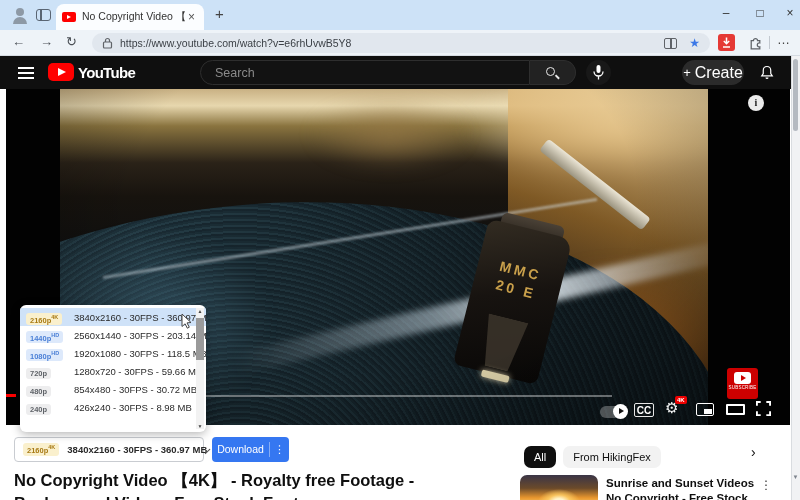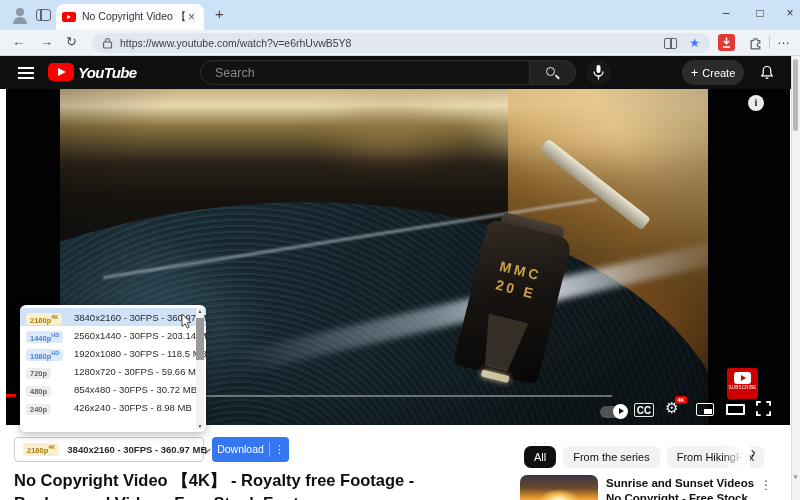--- a/index.html
+++ b/index.html
@@ -31,32 +31,32 @@
   .star-ic { color:#3b78e7; font-size:12px; flex:0 0 auto; }
   .ext-red { position:absolute; left:718px; top:4px; width:17px; height:17px; background:#e53935; border-radius:3px; }
   .ext-hub { position:absolute; left:748px; top:5px; }
   .bar-div { position:absolute; left:769px; top:6px; width:1px; height:13px; background:#c3c9d0; }
   .more-ic { position:absolute; left:777px; top:2px; font-size:13px; color:#444; letter-spacing:1px; }
 
   
   .ytbar { position:absolute; left:0; top:56px; width:800px; height:33px; background:#0f0f0f; }
   .burger { position:absolute; left:18px; top:11px; width:16px; height:12px; display:flex; flex-direction:column; justify-content:space-between; }
   .burger div { height:1.6px; background:#fff; }
-  .yt-logo { position:absolute; left:48px; top:7px; display:flex; align-items:center;font-style:italic; }
+  .yt-logo { position:absolute; left:48px; top:7px; display:flex; align-items:center; }
   .yt-mark { width:26px; height:18px; background:#f00; border-radius:5px; position:relative; }
   .yt-mark::after { content:""; position:absolute; left:10px; top:4.5px; border-left:8px solid #fff; border-top:4.5px solid transparent; border-bottom:4.5px solid transparent; }
   .yt-word { color:#fff; font-weight:bold; font-size:15px; letter-spacing:-0.7px; margin-left:4px; }
   .search-box { position:absolute; left:200px; top:4px; width:330px; height:25px; background:#121212; border:1px solid #2e2e2e; border-radius:13px 0 0 13px; display:flex; align-items:center; padding-left:14px; }
   .search-ph { font-size:12.5px; color:#8a8a8a; }
   .search-btn { position:absolute; left:530px; top:4px; width:46px; height:25px; background:#222; border:1px solid #2e2e2e; border-left:none; border-radius:0 13px 13px 0; }
   .mag { position:absolute; left:16px; top:6px; width:9px; height:9px; border:1.5px solid #e8e8e8; border-radius:50%; }
   .mag::after { content:""; position:absolute; left:8px; top:8px; width:5px; height:1.5px; background:#e8e8e8; transform:rotate(45deg); }
   .mic-btn { position:absolute; left:586px; top:4px; width:25px; height:25px; border-radius:50%; background:#181818; }
   .create-btn { position:absolute; left:682px; top:4px; width:62px; height:25px; border-radius:13px; background:#2b2b2b; color:#fff; display:flex; align-items:center; justify-content:center; gap:4px; }
-  .create-plus { font-size:13px; } .create-txt { font-size:11px; }
+  .create-plus { font-size:13px; } .create-txt { font-size:16px; }
   .bell { position:absolute; left:758px; top:7px; }
 
   
   .player { position:absolute; left:6px; top:89px; width:784px; height:336px; background:#020202; }
   .video { position:absolute; left:54px; top:0; width:648px; height:336px; overflow:hidden;
     background:linear-gradient(180deg,#c9b184 0%,#e7d7ae 5%,#8a743f 11%,#2a2218 22%,#17130e 32%,#101010 48%,#0b0d0e 100%); }
   .bokeh { position:absolute; border-radius:50%; filter:blur(9px); }
   .glow-right { position:absolute; right:0; top:0; width:200px; height:336px;
     background:linear-gradient(200deg, rgba(238,212,160,.95), rgba(196,136,52,.6) 42%, rgba(140,84,26,.35) 68%, rgba(0,0,0,0)); }
   .glow-orange { position:absolute; right:-40px; bottom:-30px; width:260px; height:200px; border-radius:50%;
@@ -327,21 +327,20 @@
   <div class="dl-btn">
     <span class="dl-label">Download</span>
     <span class="dl-sep"></span>
     <span class="dl-dots">⋮</span>
   </div>
 
   <div class="vid-title">No Copyright Video 【4K】 - Royalty free Footage - Background Video - Free Stock Footage</div>
 
   <div class="chips">
     <span class="chip active">All</span>
-    <span class="chip">From the series</span>
     <span class="chip">From HikingFex</span>
 
   </div>
   <div class="chips-fade"></div>
   <div class="chips-next">›</div>
 
   <div class="sug-thumb">
       <div class="sug-sun"></div>
     </div>
   <div class="sug-title">Sunrise and Sunset Videos No Copyright - Free Stock Sunrise</div>

